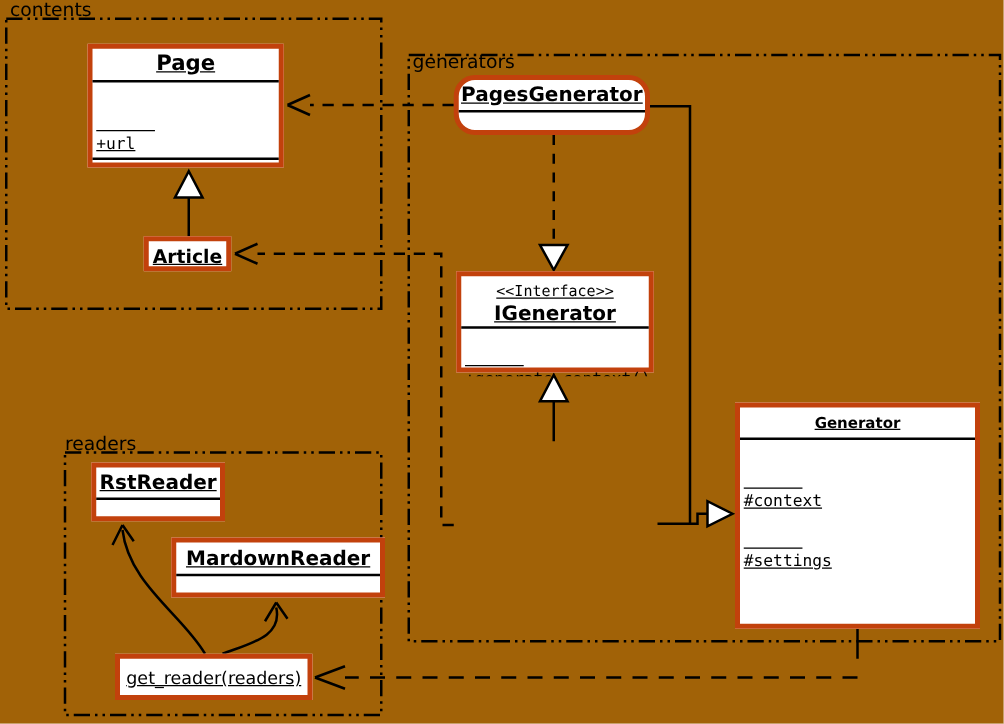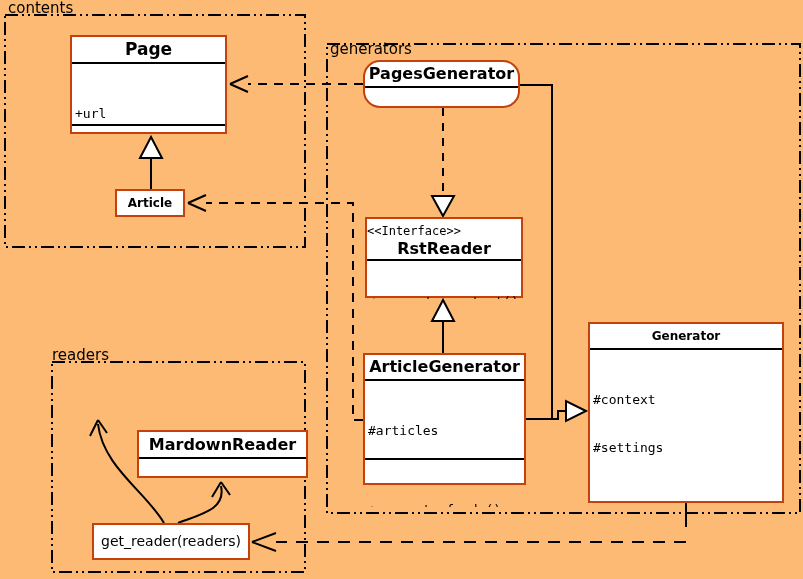--- a/index.html
+++ b/index.html
@@ -1,40 +1,40 @@
 <!DOCTYPE html>
 <html><head>
 <meta charset="utf-8">
 <style>
   html,body { margin:0; padding:0; background:#ffffff; }
   #canvas {
-    position:relative; width:803px; height:579px; background:#fdba74;
+    position:relative; width:803px; height:579px; background:#a16207;
     font-family:"DejaVu Sans", sans-serif; color:#000;
     overflow:hidden;
   }
   #wires { position:absolute; left:0; top:0; z-index:0; }
   .pkg-label {
     position:absolute; z-index:2; font:15px "DejaVu Sans", sans-serif;
     color:#000; white-space:nowrap;
   }
   .box {
     position:absolute; z-index:1; box-sizing:border-box;
-    background:#fff; border:2px solid #c2410c;
+    background:#fff; border:4px solid #c2410c;text-decoration:underline;
   }
   .title {
     font-family:"DejaVu Sans", sans-serif; font-weight:bold; font-size:15px;
     text-align:center; white-space:nowrap; overflow:hidden;
   }
   .sect {
     border-top:2px solid #000;
     font:13px "DejaVu Sans Mono", monospace; line-height:16px;
     padding:10px 2px 0 3px; white-space:pre; overflow:hidden;
   }
   .stereo {
-    font:12px "DejaVu Sans Mono", monospace; line-height:16px;
+    font:12px "DejaVu Sans Mono", monospace; text-align:center; line-height:16px;
     padding-top:4px;
   }
   .fn {
     font:14px "DejaVu Sans", sans-serif; text-align:center; white-space:nowrap;
   }
 </style>
 </head>
 <body>
 
 <div id="canvas">
@@ -104,67 +104,60 @@
       <div>+url</div>
       
       
     </div>
     <div class="sect" style="height:23px;">
       
     </div>
   </div>
 
   <div class="box" style="left:115px; top:189px; width:70px; height:28px;">
-    <div class="title" style="line-height:24px; font-size:12px;">Article</div>
+    <div class="title" style="line-height:24px; font-size:15px;">Article</div>
   </div>
 
   <div class="box" style="left:363px; top:60px; width:157px; height:48px;border-radius:17px;">
     <div class="title" style="line-height:24px; font-size:16px;">PagesGenerator</div>
     <div class="sect" style="height:20px; padding-top:1px;">
       
     </div>
   </div>
 
   <div class="box" style="left:365px; top:217px; width:158px; height:81px;">
     <div>
       <div class="stereo">&lt;&lt;Interface&gt;&gt;</div>
-      <div class="title" style="line-height:20px; font-size:16px;">RstReader</div>
+      <div class="title" style="line-height:20px; font-size:16px;">IGenerator</div>
     </div>
     <div class="sect" style="height:37px; padding-top:1px;">
       <div>+generate_context()</div>
       
     </div>
   </div>
 
-  <div class="box" style="left:363px; top:353px; width:163px; height:132px;">
-    <div class="title" style="line-height:24px; font-size:16px;">ArticleGenerator</div>
-    <div class="sect" style="height:67px;">
-      <div>#articles</div>
-      
-      
-      
-    </div>
-    <div class="sect" style="height:37px;">
-      <div>+generate_feeds()</div>
-      
-    </div>
-  </div>
 
   <div class="box" style="left:588px; top:322px; width:196px; height:181px;">
     <div class="title" style="line-height:24px; font-size:12px;">Generator</div>
     <div class="sect" style="height:100px;">
       <div>#context</div>
       <div>#settings</div>
       
       
       
       
     </div>
   </div>
 
+  <div class="box" style="left:73px; top:370px; width:107px; height:47px;">
+    <div class="title" style="line-height:24px; font-size:16px;">RstReader</div>
+    <div class="sect" style="height:19px; padding-top:1px;">
+      
+    </div>
+  </div>
 
   <div class="box" style="left:137px; top:430px; width:171px; height:48px;">
     <div class="title" style="line-height:25px; font-size:16px;">MardownReader</div>
     <div class="sect" style="height:19px; padding-top:1px;">
       
     </div>
   </div>
 
   <div class="box" style="left:92px; top:523px; width:158px; height:37px;">
     <div class="fn" style="line-height:33px;">get_reader(readers)</div>

